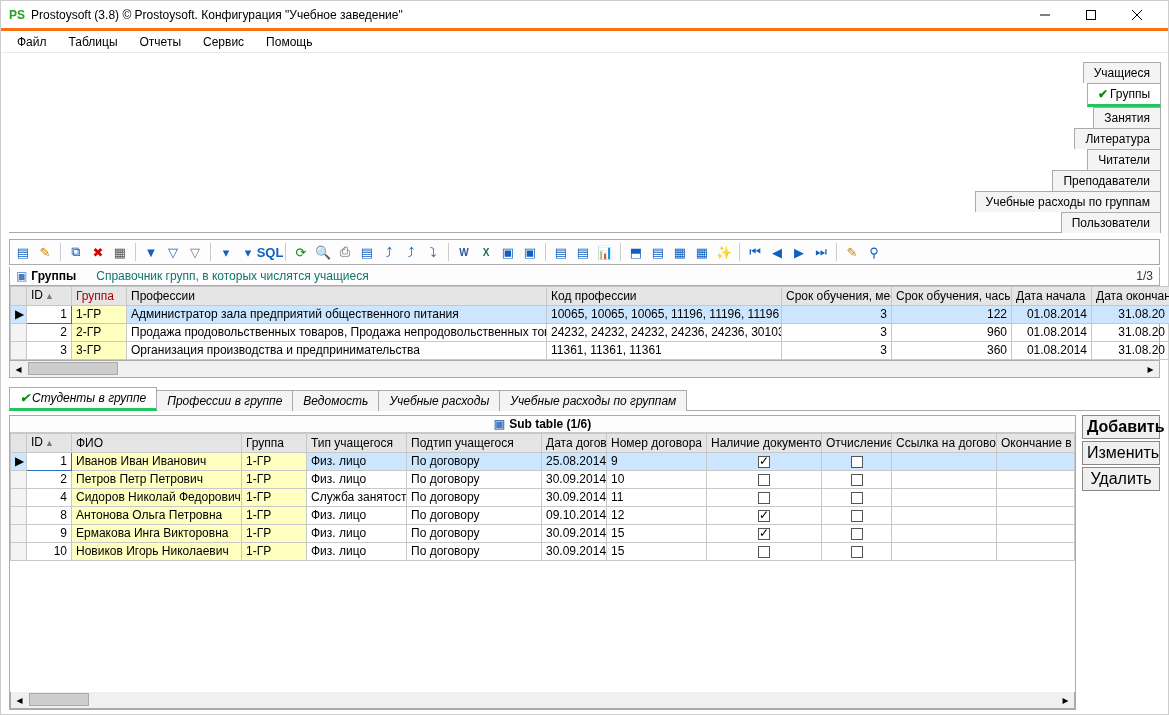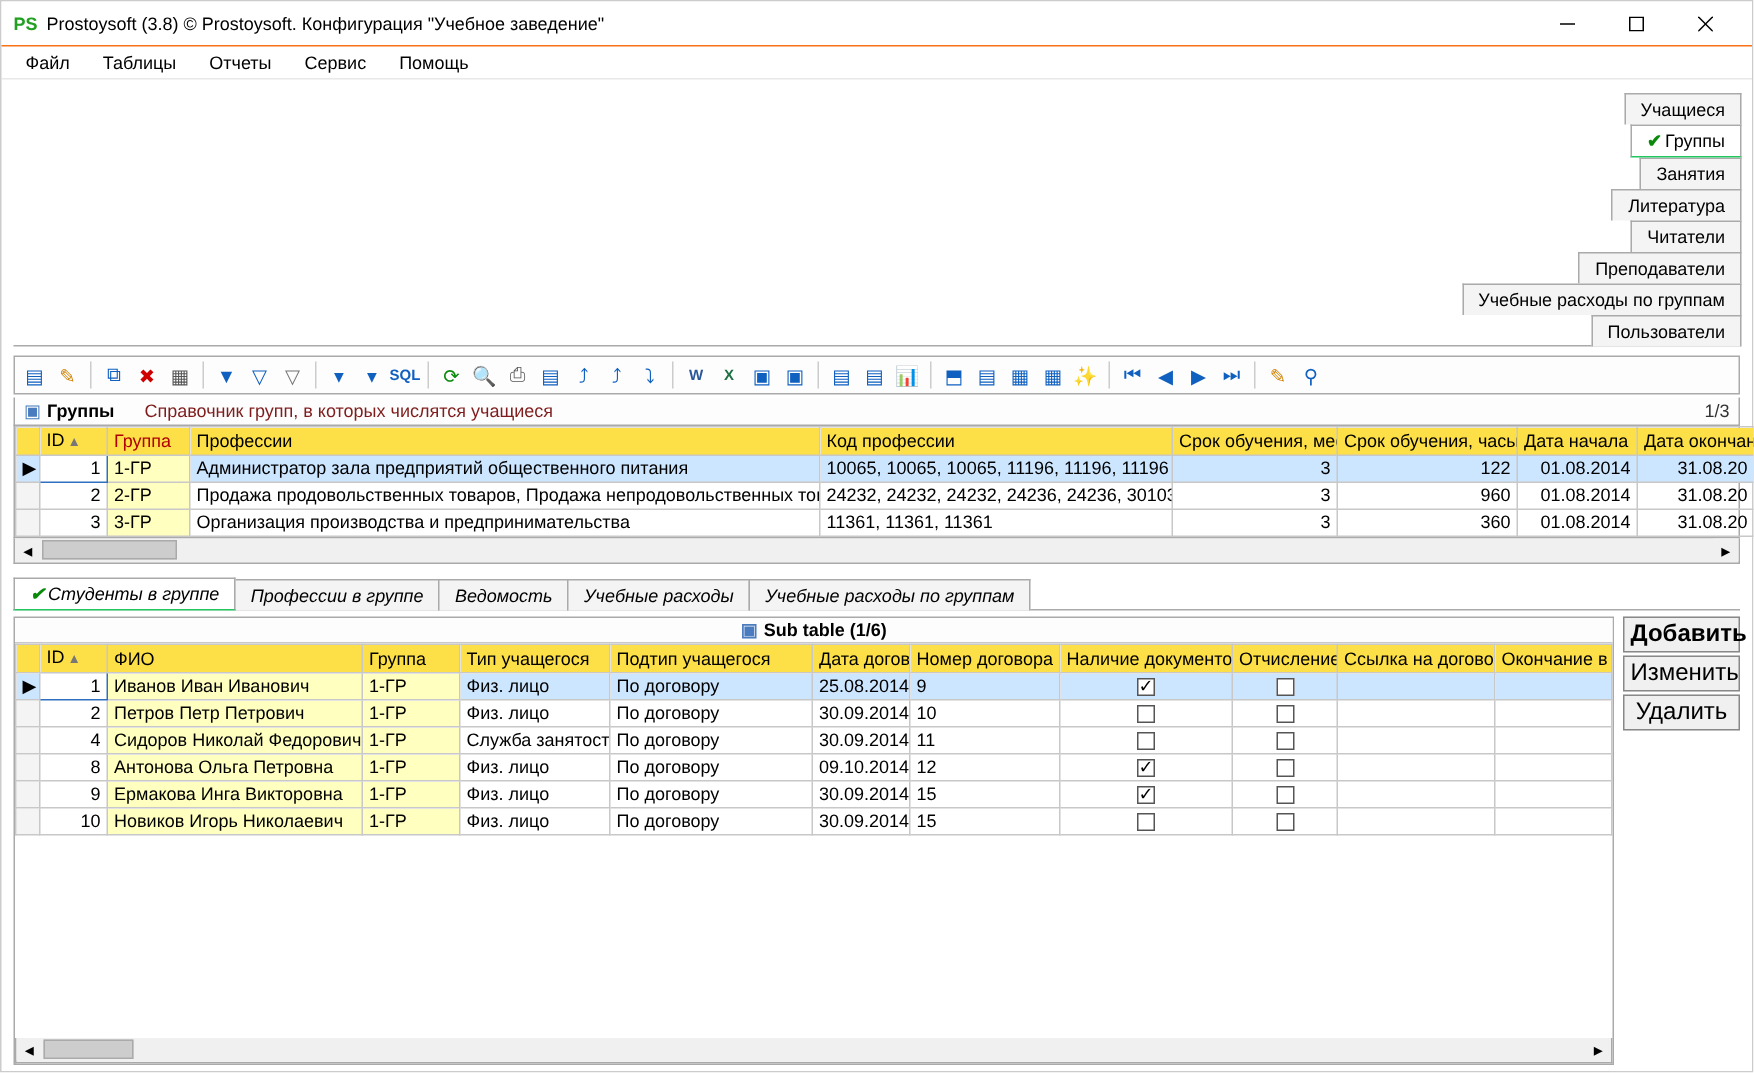--- a/index.html
+++ b/index.html
@@ -11,21 +11,21 @@
     color: #000;
     overflow: hidden;
   }
   .window { width: 1169px; height: 715px; display: flex; flex-direction: column; border: 1px solid #ccc; }
   .titlebar {
     height: 30px;
     display: flex;
     align-items: center;
     padding: 12px 8px;
     background: #fff;
-    border-bottom: 1px solid #f97316;
+    border-bottom: 3px solid #f97316;
   }
   .titlebar .app-icon { color:#22a022; font-weight:bold; margin-right:6px; font-size:12px; }
   .titlebar .title { flex:1; font-size:12px; color:#000; }
   .titlebar .win-controls { display:flex; gap:0; }
   .titlebar .win-btn { width:46px; height:30px; display:flex; align-items:center; justify-content:center; }
   .menubar {
     height: 22px;
     display:flex;
     align-items:center;
     padding: 0 6px;
@@ -46,21 +46,21 @@
     border-bottom:none;
     padding:3px 10px;
     margin-right:-1px;
     background:#f4f4f4;
     position:relative;
     top:1px;
   }
   .tab.active {
     background:#fff;
     z-index:2;
-    border-bottom:1px solid #22c55e;
+    border-bottom:3px solid #22c55e;
   }
   .tab .check { color:#0a8a0a; font-weight:bold; margin-right:2px; }
   .toolbar {
     border:1px solid #aaa;
     padding:3px 4px;
     display:flex;
     align-items:center;
     gap:4px;
     margin-bottom:2px;
     background:#fdfdfd;
@@ -75,42 +75,42 @@
     display:flex;
     align-items:center;
     border:1px solid #aaa;
     border-top:none;
     padding:2px 6px;
     background:#fdfdfd;
     font-size:12px;
   }
   .section-head .sh-icon { color:#4a7cbf; margin-right:4px; }
   .section-head .sh-title { font-weight:bold; margin-right:20px; }
-  .section-head .sh-desc { color:#7f1d1d; flex:1; }
+  .section-head .sh-desc { color:#0f766e; flex:1; }
   .section-head .sh-count { color:#333; }
 
   .grid {
     border:1px solid #aaa;
     border-top:none;
   }
   table.datagrid {
     border-collapse:collapse;
     width:100%;
     table-layout:fixed;
   }
   table.datagrid th, table.datagrid td {
     border:1px solid #c8c8c8;
     padding:1px 4px;
     font-size:12px;
     white-space:nowrap;
     overflow:hidden;
     height:17px;
     line-height:15px;
   }
-  table.datagrid th { background:#fde047; font-weight:normal; text-align:left; }
+  table.datagrid th { background:#e5e5e5; font-weight:normal; text-align:left; }
   .row-sel td { background:#cde6ff; }
   .cell-yellow { background:#ffffc0 !important; }
   .cell-num { text-align:right; }
   .th-red { color:#b00000; }
   .row-ptr { width:14px; text-align:center; background:#f4f4f4; border-right:1px solid #c8c8c8; }
   .scrollbar-h {
     height:17px;
     border:1px solid #aaa;
     border-top:none;
     background:#f0f0f0;
@@ -218,21 +218,21 @@
       <span class="tb-btn" style="color:#1060c0">⧉</span>
       <span class="tb-btn" style="color:#d00000">✖</span>
       <span class="tb-btn" style="color:#555">▦</span>
       <span class="sep"></span>
       <span class="tb-btn" style="color:#1060c0">▼</span>
       <span class="tb-btn" style="color:#1060c0">▽</span>
       <span class="tb-btn" style="color:#777">▽</span>
       <span class="sep"></span>
       <span class="tb-btn" style="color:#1060c0">▾</span>
       <span class="tb-btn" style="color:#1060c0">▾</span>
-      <span class="tb-btn" style="color:#1060c0;font-size:10px;font-weight:bold">SQL</span>
+      <span class="tb-btn" style="color:#1060c0;font-size:13px;font-weight:bold">SQL</span>
       <span class="sep"></span>
       <span class="tb-btn" style="color:#0a8a0a">⟳</span>
       <span class="tb-btn">🔍</span>
       <span class="tb-btn" style="color:#555">⎙</span>
       <span class="tb-btn" style="color:#1060c0">▤</span>
       <span class="tb-btn" style="color:#1060c0">⤴</span>
       <span class="tb-btn" style="color:#1060c0">⤴</span>
       <span class="tb-btn" style="color:#1060c0">⤵</span>
       <span class="sep"></span>
       <span class="tb-btn" style="color:#2a5699;font-size:10px;font-weight:bold">W</span>

